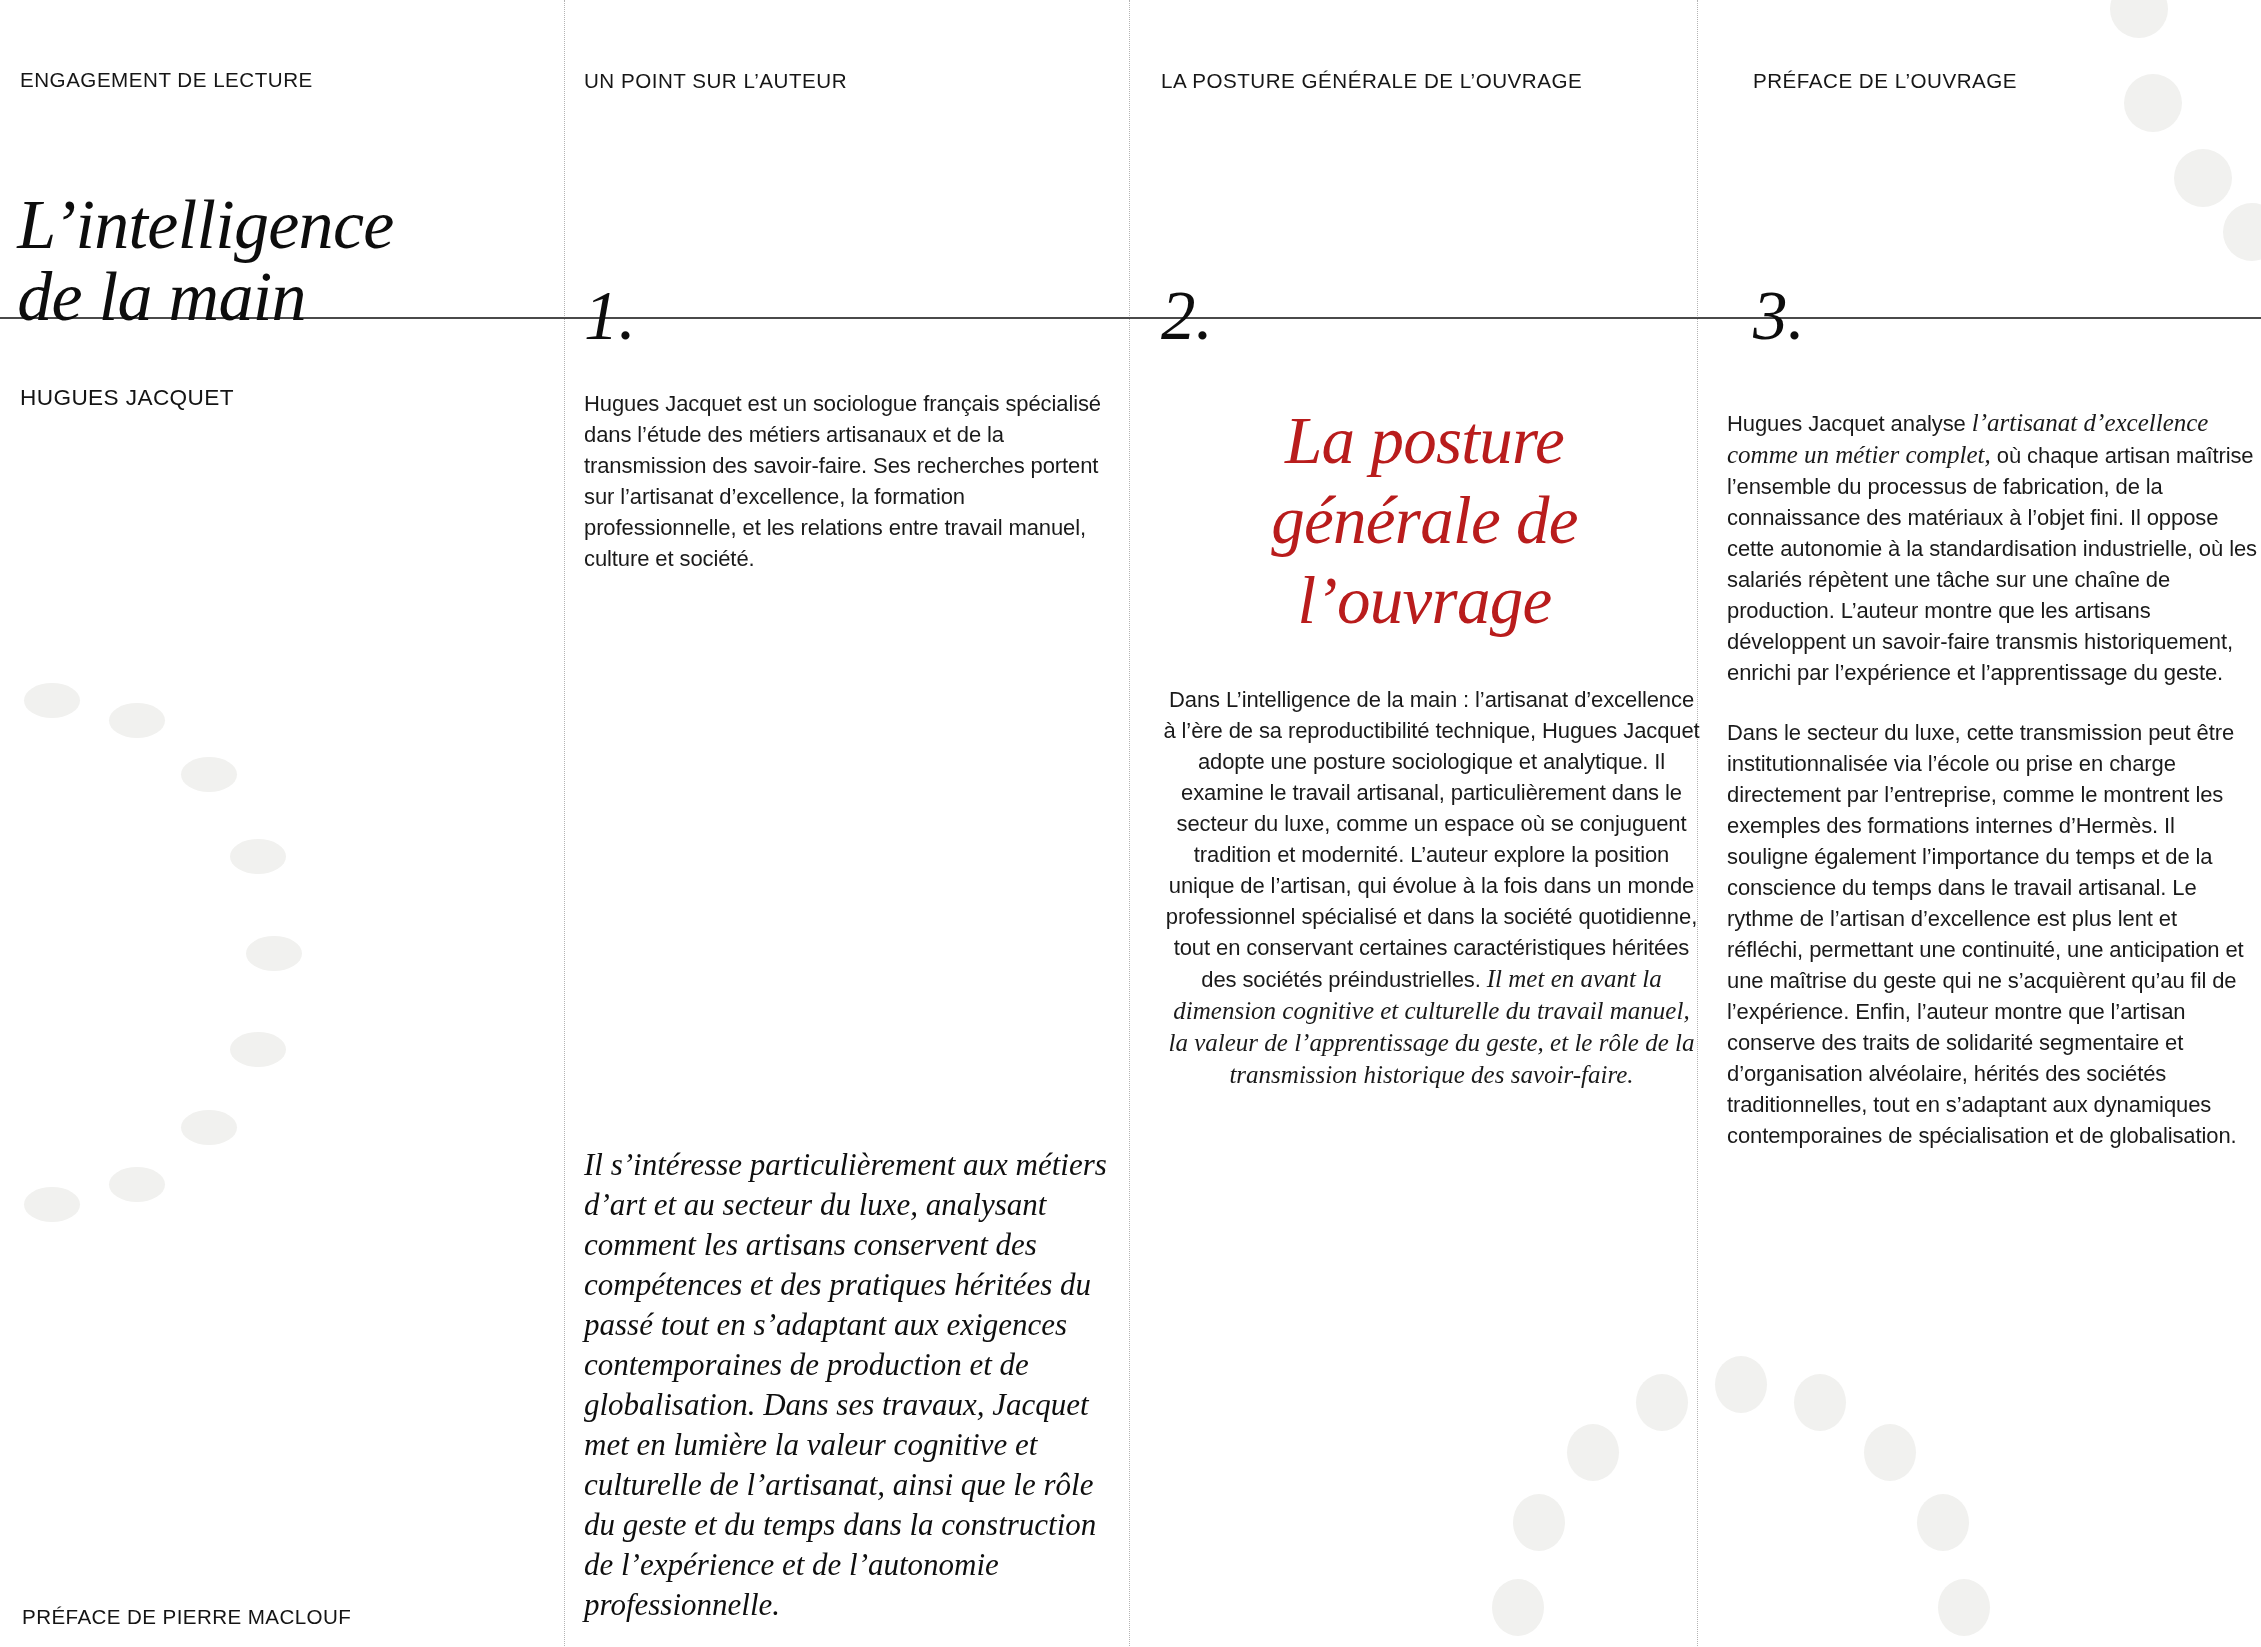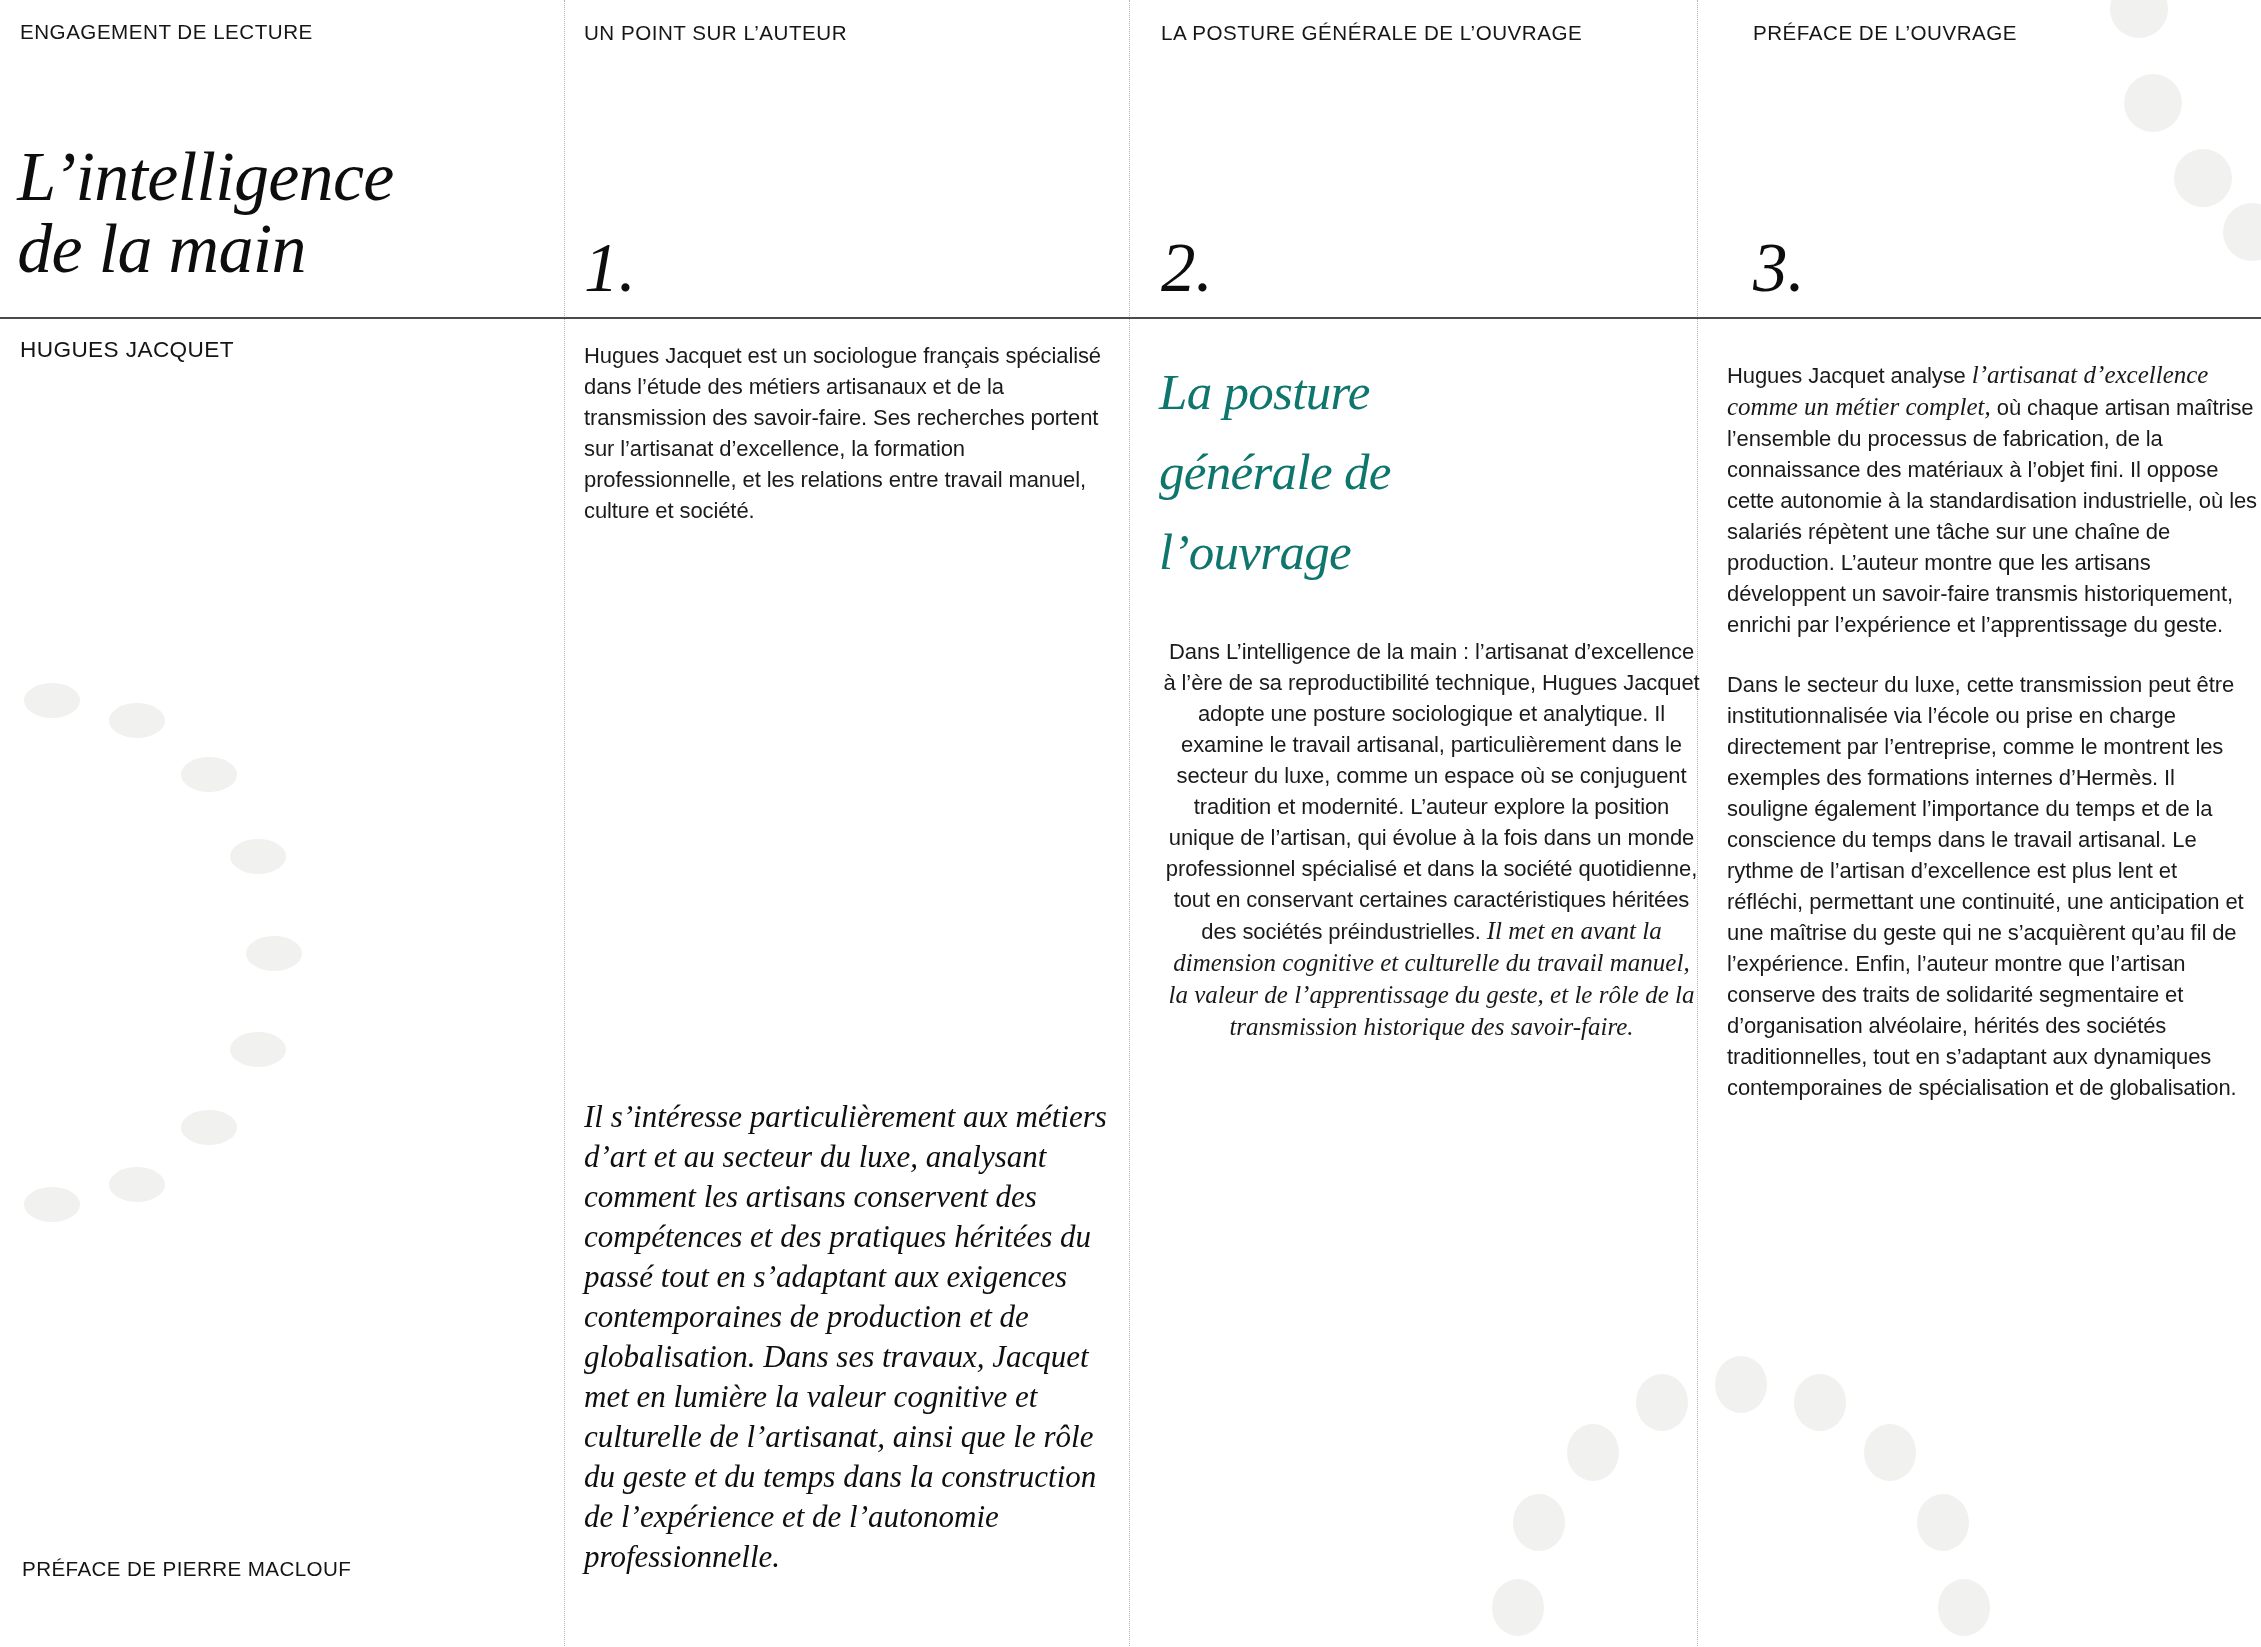--- a/index.html
+++ b/index.html
@@ -27,21 +27,21 @@
     position: absolute; top: 0; height: 1648px; width: 0;
     border-left: 1.3px dotted var(--divider, #b3b3b3);
     z-index: 1;
   }
   .hrule {
     position: absolute; left: 0; width: 2261px; height: 0;
     border-top: 2px solid var(--rule, #4a4a4a);
     z-index: 1;
   }
   
-  .abs { position: absolute; z-index: 2; }
+  .abs { position: absolute; z-index: 2; margin-top: 48px; }
   .col-header {
     font-size: 20.6px;
     letter-spacing: 0.5px;
     color: #161616;
     white-space: nowrap;
   }
   .big-number {
     font-family: "Liberation Serif", serif;
     font-style: italic;
     font-size: 69px;
@@ -53,25 +53,25 @@
     font-style: italic;
     font-size: 70px;
     line-height: 72px;
     letter-spacing: -0.7px;
     color: #0d0d0d;
   }
   .main-title span { display: block; }
   .display-title {
     font-family: "Liberation Serif", serif;
     font-style: italic;
-    font-size: 51px;
+    font-size: 67px;
     line-height: 80px;
     letter-spacing: -0.7px;
-    text-align: left;
-    color: #0f766e;
+    text-align: center;
+    color: #b91c1c;
   }
   .display-title span { display: block; }
   .body-text {
     font-size: 22px;
     line-height: 31px;
     letter-spacing: -0.1px;
     color: #1a1a1a;
   }
   .serif-inline {
     font-family: "Liberation Serif", serif;

